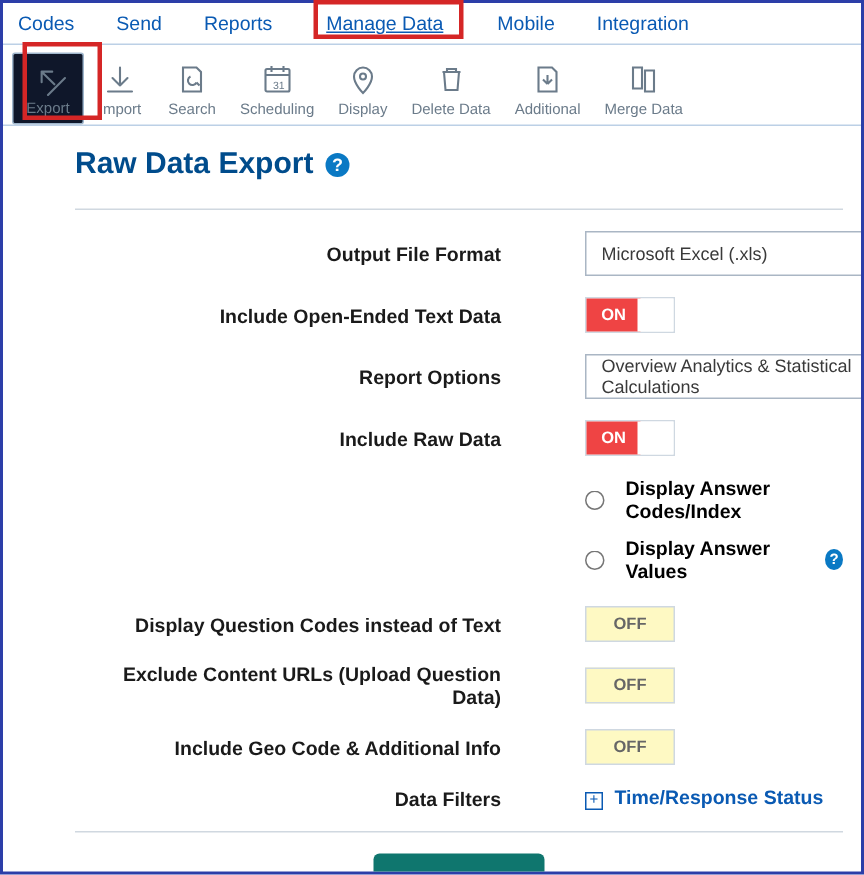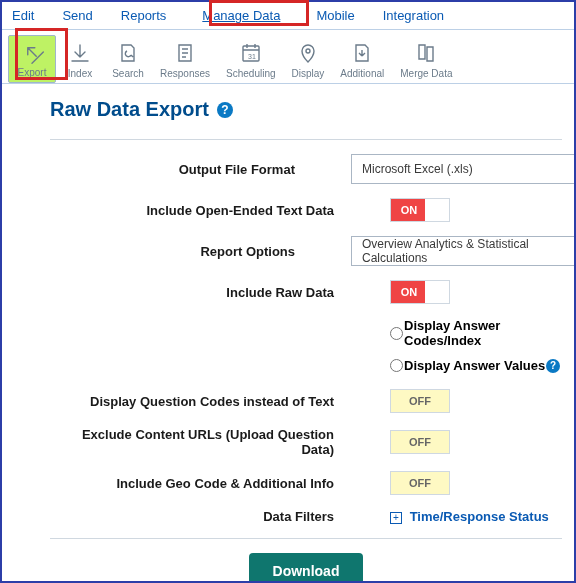--- a/index.html
+++ b/index.html
@@ -46,21 +46,21 @@
     align-items: center;
     justify-content: flex-end;
     font-size: 10px;
     color: #6b7b8a;
     padding: 4px 8px 4px;
     min-width: 48px;
     cursor: pointer;
   }
   .tb-item.selected {
     border: 1px solid #9fb6cc;
-    background: #bef264;
+    background: #0f172a;
     border-radius: 2px;
   }
   .tb-item svg { width: 24px; height: 24px; stroke: #6b7b8a; fill: none; stroke-width: 1.4; }
   .tb-item span { margin-top: 3px; }
 
   
   .content { padding: 14px 12px 0; margin-left: 36px; }
   .page-title {
     font-size: 20px;
     font-weight: 700;
@@ -76,21 +76,20 @@
     display: inline-flex; align-items: center; justify-content: center;
     font-weight: 700;
   }
   hr.sep { border: none; border-top: 1px solid #d0d8e0; margin: 0 0 14px; }
 
   .form-row {
     display: flex;
     align-items: center;
     margin-bottom: 14px;
     gap: 12px;
-    justify-content: center;
   }
   .label-col {
     flex: 0 0 288px;
     text-align: right;
     font-size: 13px;
     font-weight: 700;
     color: #1a1a1a;
     padding-right: 4px;
   }
   .ctrl-col { flex: 1; font-size: 13px; padding-left: 40px; }
@@ -144,21 +143,21 @@
     border: 1px solid #cfd8e1;
     background: #fef9c3;
     display: flex; align-items: center; justify-content: center;
     font-size: 11px; font-weight: 700; color: #666;
     cursor: pointer;
   }
 
   .radio-row {
     display: flex;
     align-items: center;
-    gap: 1px;
+    gap: 14px;
     font-size: 13px;
     font-weight: 700;
     margin-bottom: 10px;
   }
   .radio-row input { margin: 0; }
 
   .link { color: #0a5ab3; font-weight: 700; font-size: 13px; cursor:pointer; }
   .plus-box {
     display:inline-block; width:12px; height:12px;
     border:1px solid #0a5ab3; text-align:center; line-height:10px;
@@ -178,67 +177,67 @@
     cursor: pointer;
   }
 </style>
 </head>
 <body>
 
 <div class="redbox" style="left:209px; top:0px; width:100px; height:26px;"></div>
 <div class="redbox" style="left:15px; top:28px; width:53px; height:52px;"></div>
 
 <div class="topnav">
-  <a class="tab">Edit</a>
+  <a class="tab">Codes</a>
   <a class="tab">Send</a>
   <a class="tab">Reports</a>
   <a class="tab active">Manage Data</a>
   <a class="tab">Mobile</a>
   <a class="tab">Integration</a>
 </div>
 
 <div class="toolbar">
   <div class="tb-item selected">
     <svg>
         <path d="M12 18V6m0 0l-5 5m5-5l5 5M4 20h16" stroke-linecap="round" transform="rotate(-45 12 12)"></path>
       </svg>
     <span>Export</span>
   </div>
   <div class="tb-item">
     <svg>
         <path d="M12 4v12m0 0l-5-5m5 5l5-5M4 20h16" stroke-linecap="round"></path>
       </svg>
-    <span>Index</span>
+    <span>Import</span>
   </div>
   <div class="tb-item">
     <svg>
         <path d="M6 4h9l3 3v13H6zM11 10a3 3 0 104 4m0 0l2 2"></path>
       </svg>
     <span>Search</span>
-  </div>
-  <div class="tb-item">
-    <svg>
-        <path d="M6 4h12v16H6zM9 8h6M9 12h6M9 16h4"></path>
-      </svg>
-    <span>Responses</span>
   </div>
   <div class="tb-item">
     <svg>
         <rect x="4" y="5" width="16" height="15" rx="1"></rect>
         <path d="M4 9h16M8 3v4M16 3v4"></path>
         <text x="9" y="18" font-size="7" stroke="none" fill="#6b7b8a">31</text>
       </svg>
     <span>Scheduling</span>
   </div>
   <div class="tb-item">
     <svg>
         <path d="M12 21s-6-6-6-11a6 6 0 1112 0c0 5-6 11-6 11z"></path>
         <circle cx="12" cy="10" r="2"></circle>
       </svg>
     <span>Display</span>
+  </div>
+  <div class="tb-item">
+    <svg>
+        <path d="M6 7h12M9 7V5h6v2M7 7l1 12h8l1-12"></path>
+      </svg>
+    <span>Delete Data</span>
   </div>
   <div class="tb-item">
     <svg>
         <path d="M6 4h9l3 3v13H6zM12 9v6m0 0l-3-3m3 3l3-3"></path>
       </svg>
     <span>Additional</span>
   </div>
   <div class="tb-item">
     <svg>
         <path d="M5 4h6v14H5zM13 6h6v14h-6z"></path>

